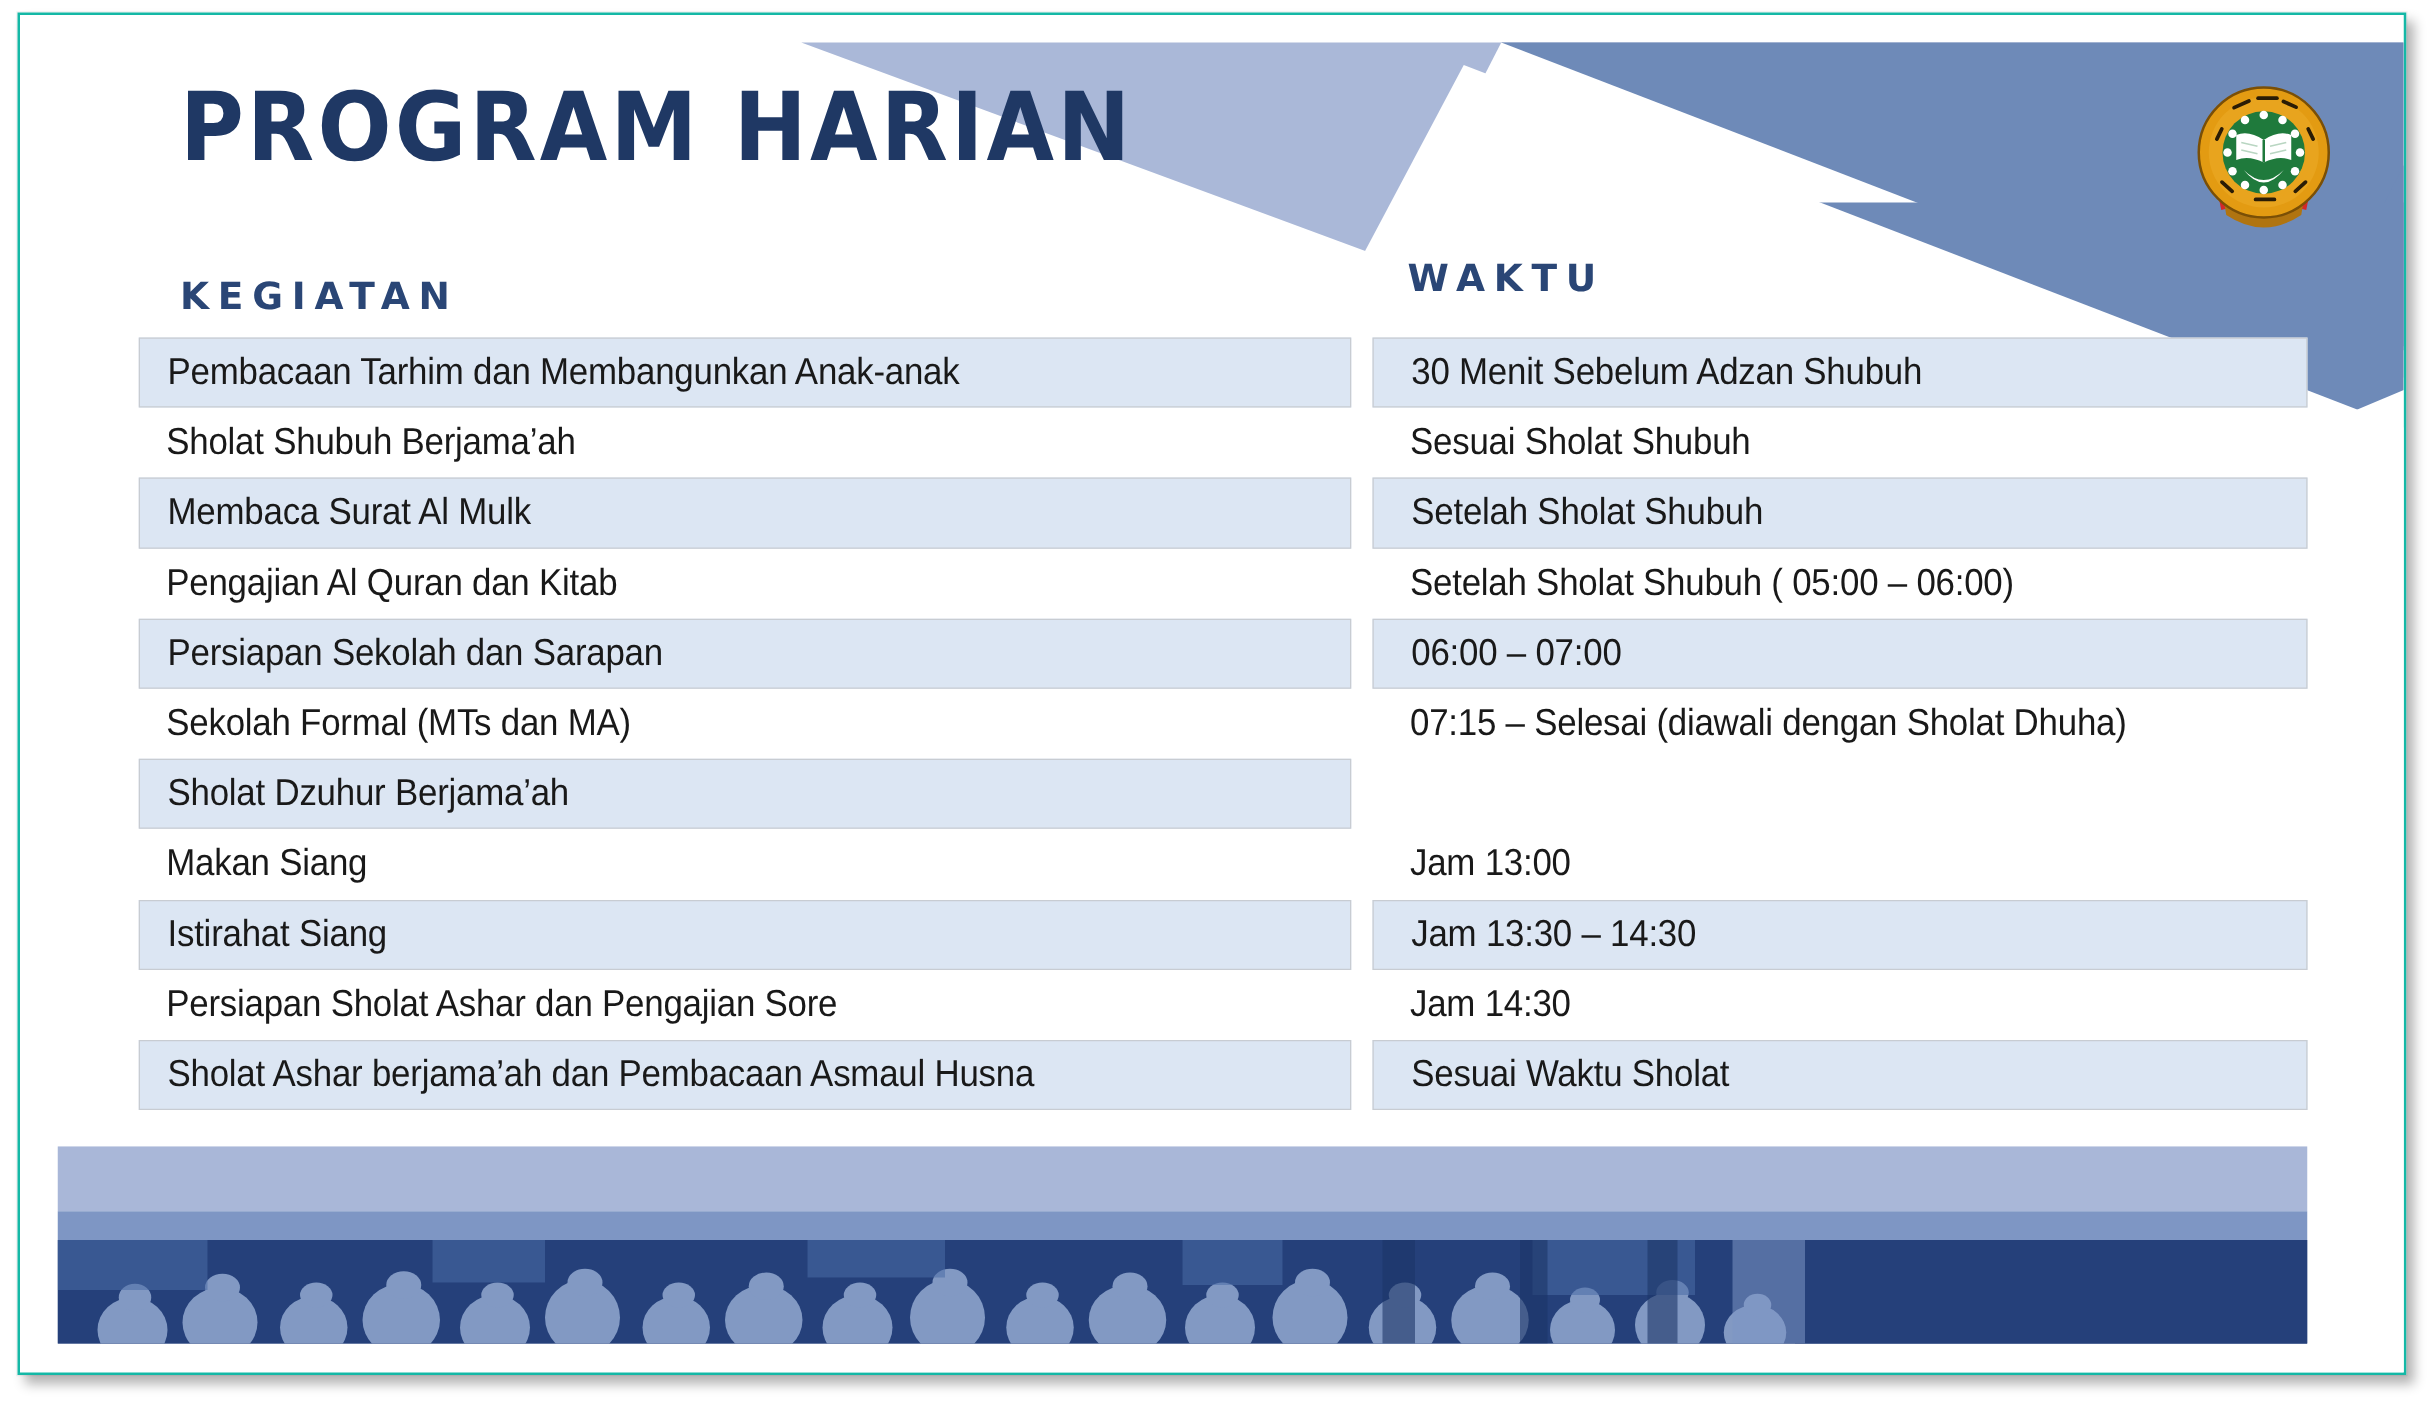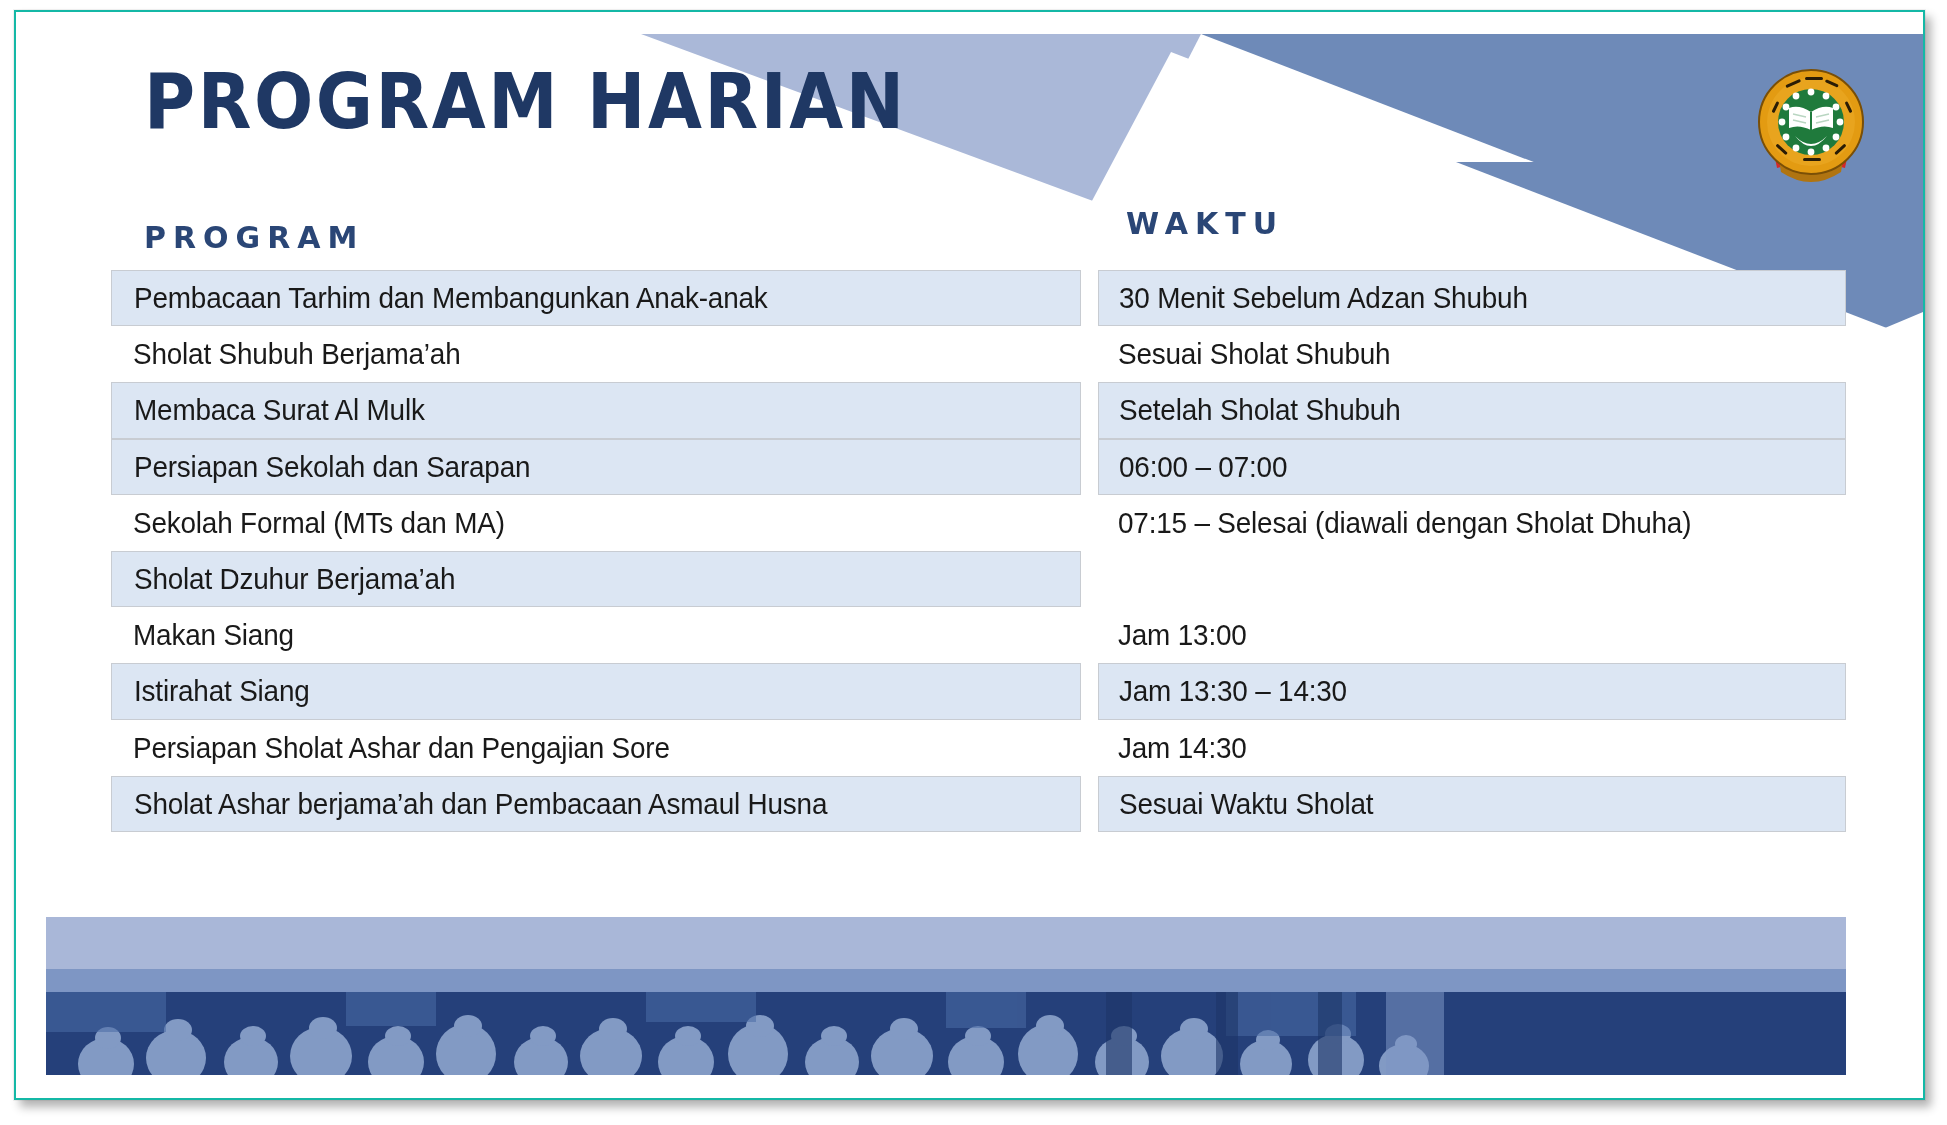--- a/index.html
+++ b/index.html
@@ -94,21 +94,21 @@
     box-sizing: border-box;
     font-size: 30px;
     color: #191919;
     font-family: "Liberation Sans", sans-serif;
     font-stretch: condensed;
     white-space: nowrap;
     letter-spacing: -0.2px;
   }
   .cell span { display: block; transform: scaleX(0.93); transform-origin: left center; }
   .cell-kegiatan { left: 95px; width: 970px; padding-left: 22px; }
-  .cell-waktu    { left: 1082px; width: 748px; padding-left: 20px; }
+  .cell-waktu    { left: 1082px; width: 748px; padding-left: 30px; }
 
   .row.banded .cell {
     background: #dce6f3;
     border: 1px solid #c8ccd2;
   }
 
   
   .bottom-strip {
     position: absolute;
     left: 30px;
@@ -197,21 +197,21 @@
         <line x1="62" y1="52" x2="62" y2="70" stroke="#1f7a3c" stroke-width="2"></line>
         <path d="M44 54 L57 57 M44 60 L57 63 M67 57 L80 54 M67 63 L80 60" stroke="#b9d6c2" stroke-width="1.4"></path>
       </g>
 
       <path d="M46 76 Q62 92 78 76 Q70 86 62 86 Q54 86 46 76 Z" fill="#ffffff"></path>
     </svg>
   </div>
 
   <div class="slide-title">PROGRAM HARIAN</div>
 
-  <div class="col-head kegiatan">PROGRAM</div>
+  <div class="col-head kegiatan">KEGIATAN</div>
   <div class="col-head waktu">WAKTU</div>
 
   <div class="table-area" id="table-area">
       <div class="row banded">
         <div class="cell cell-kegiatan">
           <span>Pembacaan Tarhim dan Membangunkan Anak-anak</span>
         </div>
         <div class="cell cell-waktu">
           <span>30 Menit Sebelum Adzan Shubuh</span>
         </div>
@@ -223,20 +223,28 @@
         <div class="cell cell-kegiatan">
           <span>Sholat Shubuh Berjama’ah</span>
         </div>
       </div>
       <div class="row banded">
         <div class="cell cell-waktu">
           <span>Setelah Sholat Shubuh</span>
         </div>
         <div class="cell cell-kegiatan">
           <span>Membaca Surat Al Mulk</span>
+        </div>
+      </div>
+      <div class="row">
+        <div class="cell cell-kegiatan">
+          <span>Pengajian Al Quran dan Kitab</span>
+        </div>
+        <div class="cell cell-waktu">
+          <span>Setelah Sholat Shubuh ( 05:00 – 06:00)</span>
         </div>
       </div>
       <div class="row banded">
         <div class="cell cell-kegiatan">
           <span>Persiapan Sekolah dan Sarapan</span>
         </div>
         <div class="cell cell-waktu">
           <span>06:00 – 07:00</span>
         </div>
       </div>

